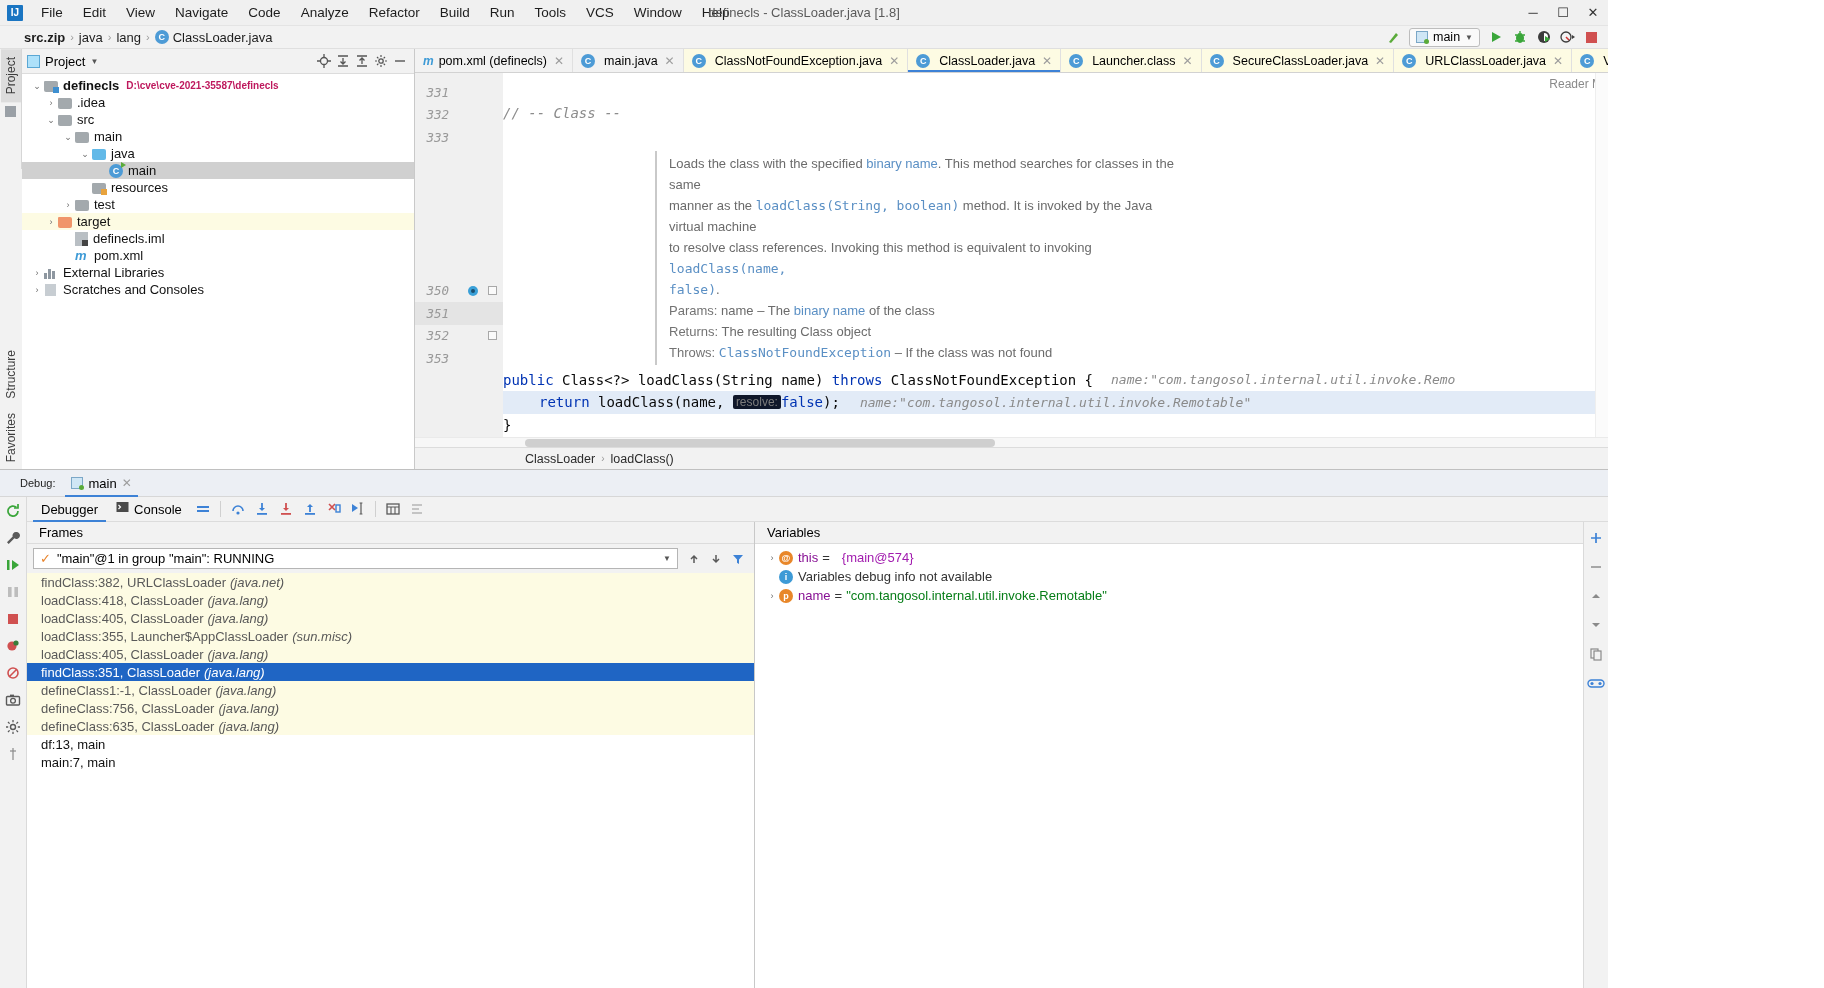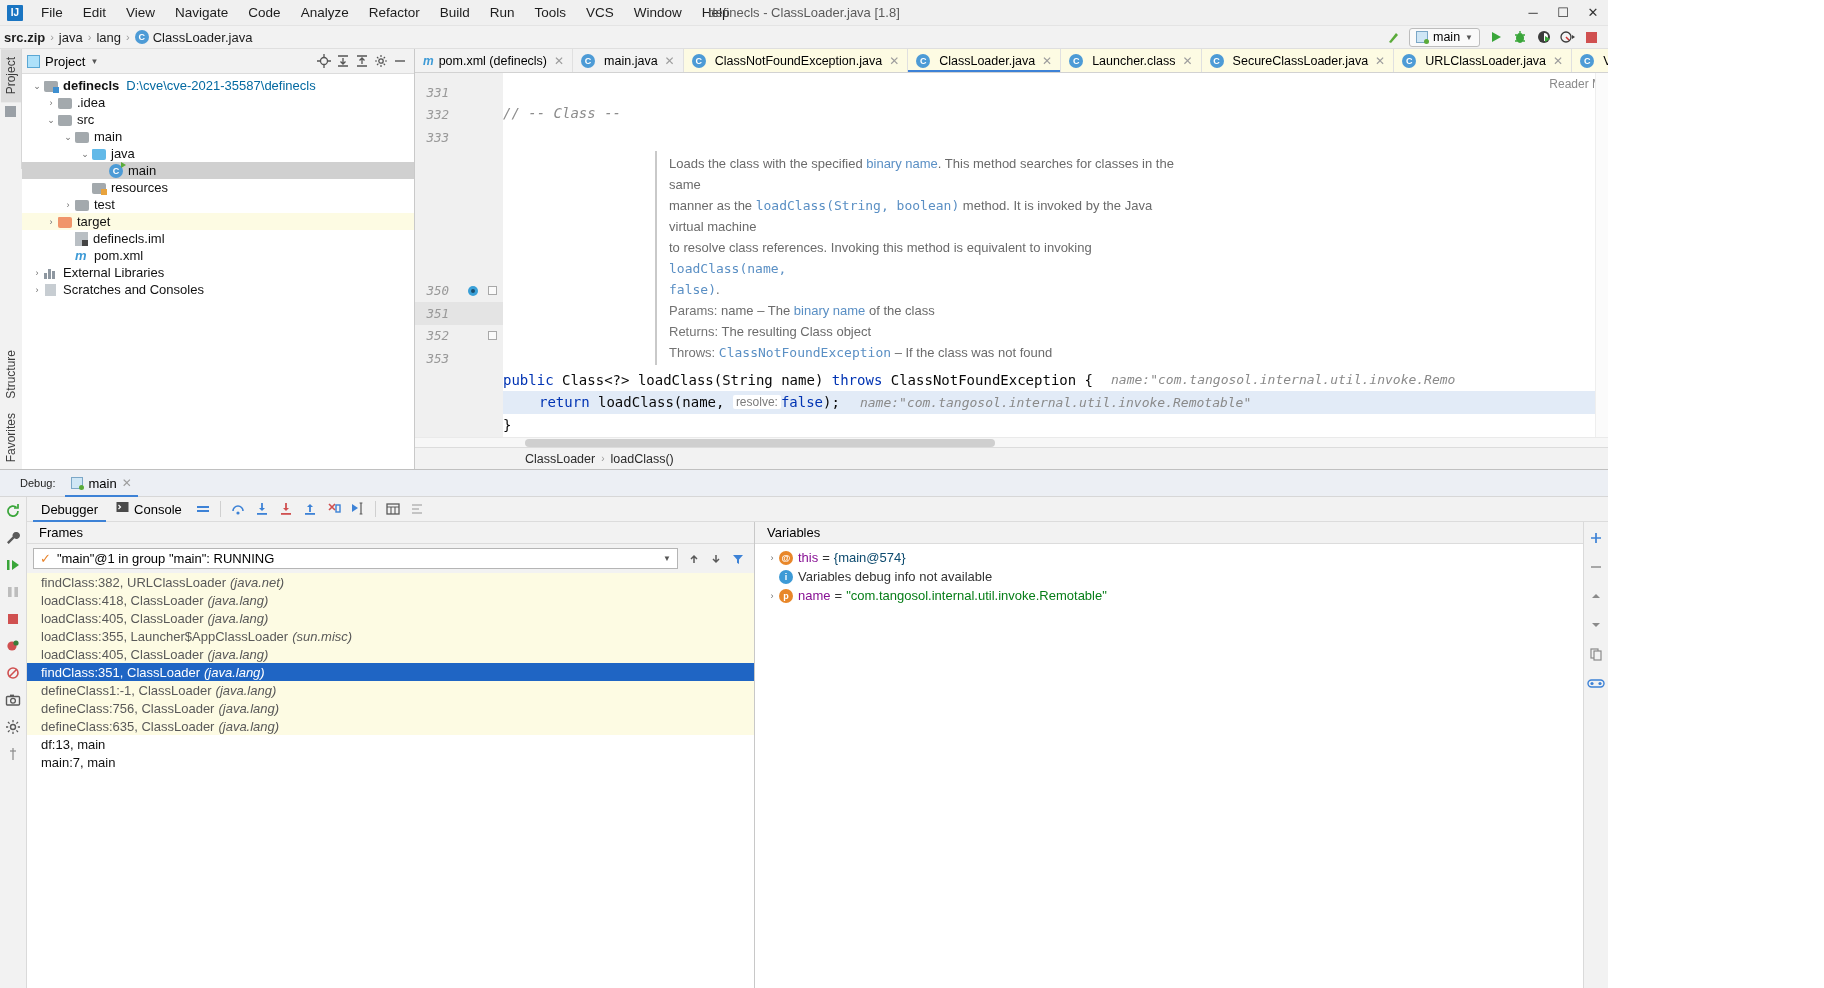--- a/index.html
+++ b/index.html
@@ -34,21 +34,21 @@
   }
   .win-btns { margin-left: auto; display: flex; height: 26px; }
   .win-btn {
     width: 30px; height: 26px; display: flex; align-items: center;
     justify-content: center; font-size: 13px; color: #333; cursor: default;
   }
 
   
   .navbar {
     height: 23px; background: #f2f2f2; display: flex; align-items: center;
-    border-bottom: 1px solid #dfdfdf; padding-left: 0; flex: 0 0 23px;
+    border-bottom: 1px solid #dfdfdf; padding-left: 20px; flex: 0 0 23px;
     position: relative;
   }
   .crumb { display: flex; align-items: center; font-size: 13px; color: #1d1d1d; }
   .crumb.bold { font-weight: bold; padding-left: 4px; }
   .crumb-sep { color: #9a9a9a; margin: 0 5px; font-size: 11px; }
   .cicon {
     width: 14px; height: 14px; border-radius: 50%; background: #4d9bd6;
     color: #fff; font-size: 9px; display: inline-flex; align-items: center;
     justify-content: center; margin-right: 4px; font-weight: bold;
   }
@@ -100,21 +100,21 @@
   .folder::before {
     content: ""; position: absolute; left: 0; top: 1px; width: 14px; height: 11px;
     background: #a3a9ad; border-radius: 1px 2px 2px 2px;
   }
   .folder.blue::before { background: #62b9e8; }
   .folder.orange::before { background: #f0956a; }
   .folder .mark { position: absolute; right: -1px; bottom: -1px; width: 6px; height: 6px; background: #3e8fd0; }
   .folder .mark.res { background: #e8a33d; }
   .tlabel { color: #111; }
   .tlabel.b { font-weight: bold; }
-  .tpath { color: #0369a1; margin-left: 7px; font-size: 13px; }
+  .tpath { color: #be185d; margin-left: 7px; font-size: 10px; font-weight: bold; }
   .jfile { width: 14px; height: 14px; border-radius: 50%; background: #4d9bd6; color: #fff; font-size: 9px; display: inline-flex; align-items: center; justify-content: center; margin-right: 5px; font-weight: bold; position: relative; flex: 0 0 14px; }
   .jfile .run { position: absolute; right: -3px; top: -2px; width: 0; height: 0; border-left: 5px solid #5aab3a; border-top: 3px solid transparent; border-bottom: 3px solid transparent; }
   .imlfile { width: 13px; height: 14px; background: #b9bfc4; margin-right: 5px; position: relative; flex: 0 0 13px; }
   .imlfile::after { content:""; position:absolute; right:0; bottom:0; width:6px; height:6px; background:#444; }
   .mfile { width: 14px; margin-right: 5px; color: #3d9ad6; font-style: italic; font-weight: bold; font-size: 13px; flex: 0 0 14px; }
   .libico { width: 14px; height: 12px; margin-right: 5px; display: flex; gap: 1px; align-items: flex-end; flex: 0 0 14px; }
   .libico i { display: block; width: 3px; background: #8e97a0; }
   .scrico { width: 14px; height: 12px; margin-right: 5px; position: relative; flex: 0 0 14px; }
   .scrico::before { content:""; position:absolute; left:1px; top:0; width:11px; height:12px; background:#c7cdd2; }
 
@@ -144,21 +144,21 @@
   .gline.sel-gut { background: #e4e4e4; }
   .code { flex: 1 1 auto; position: relative; overflow: hidden; padding-top: 6px; min-width: 0; }
   .cline {
     height: 22.5px; display: flex; align-items: center; white-space: pre;
     font-family: "DejaVu Sans Mono", monospace; font-size: 14px; 
   }
   .cline.current { background: #e2ebf7; }
   .kw { color: #0033b3; font-weight: normal; }
   .cmt { color: #8c8c8c; font-style: italic; }
   .plain { color: #080808; }
-  .hintchip { background: #ffffff; color: #7c7c7c; font-size: 12px; padding: 0 3px; border-radius: 2px; font-family: "Liberation Sans", sans-serif; }
+  .hintchip { background: #0f172a; color: #7c7c7c; font-size: 12px; padding: 0 3px; border-radius: 2px; font-family: "Liberation Sans", sans-serif; }
   .hintcode { color: #8a8a8a; font-size: 13px; font-style: italic; font-family: "DejaVu Sans Mono", monospace; }
 
   
   .jdoc {
     margin: 4px 0 4px 152px; border-left: 2px solid #c9c9c9; padding: 2px 0 2px 12px;
     font-size: 13px; color: #6b6b6b; line-height: 21px; max-width: 528px;
   }
   .jdoc .lnk { color: #5a8fc4; }
   .jdoc .mono { font-family: "DejaVu Sans Mono", monospace; color: #5a8fc4; font-size: 13px; }
   .jdoc .lbl { color: #737373; }
@@ -237,21 +237,21 @@
     width: 14px; height: 14px; border-radius: 50%; font-size: 9px; color: #fff;
     display: inline-flex; align-items: center; justify-content: center;
     margin-right: 5px; font-weight: bold; flex: 0 0 14px;
   }
   .vbadge.this { background: #e8872a; }
   .vbadge.p { background: #e8872a; }
   .vbadge.info { background: #3d9ad6; }
   .vname { color: #871094; }
   .veq { color: #333; margin: 0 4px; }
   .vval { color: #067d17; }
-  .vval.obj { color: #0c4a6e; }
+  .vval.obj { color: #a21caf; margin-left: 8px; }
   .vinfo { color: #333; }
 
   
   .dbg-rightstrip {
     width: 25px; background: #f2f2f2; border-left: 1px solid #dadada;
     display: flex; flex-direction: column; align-items: center; padding-top: 6px;
     gap: 10px; flex: 0 0 25px;
   }
   .rstrip-ic { width: 19px; height: 19px; display: flex; align-items: center; justify-content: center; }
   

